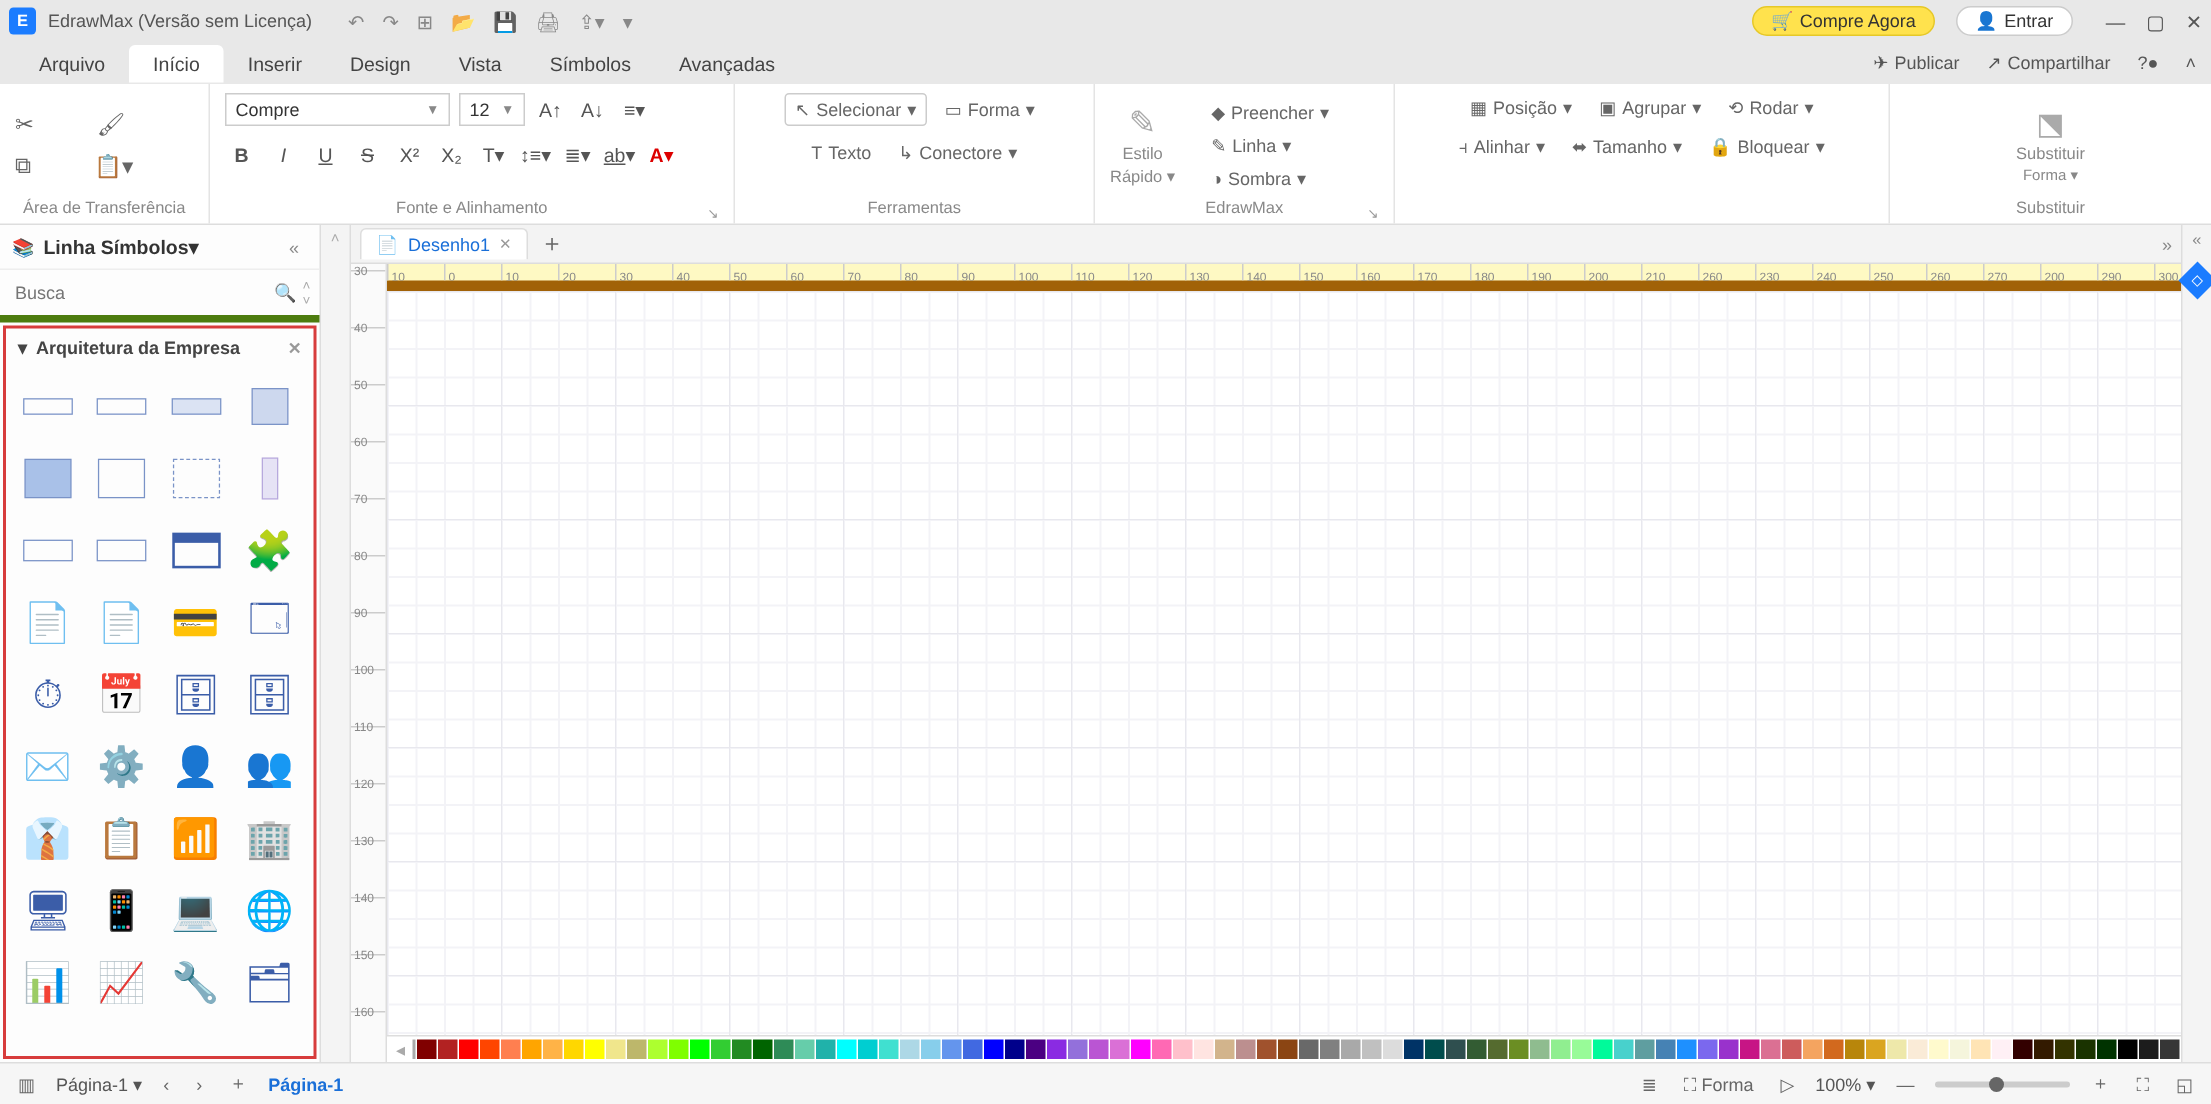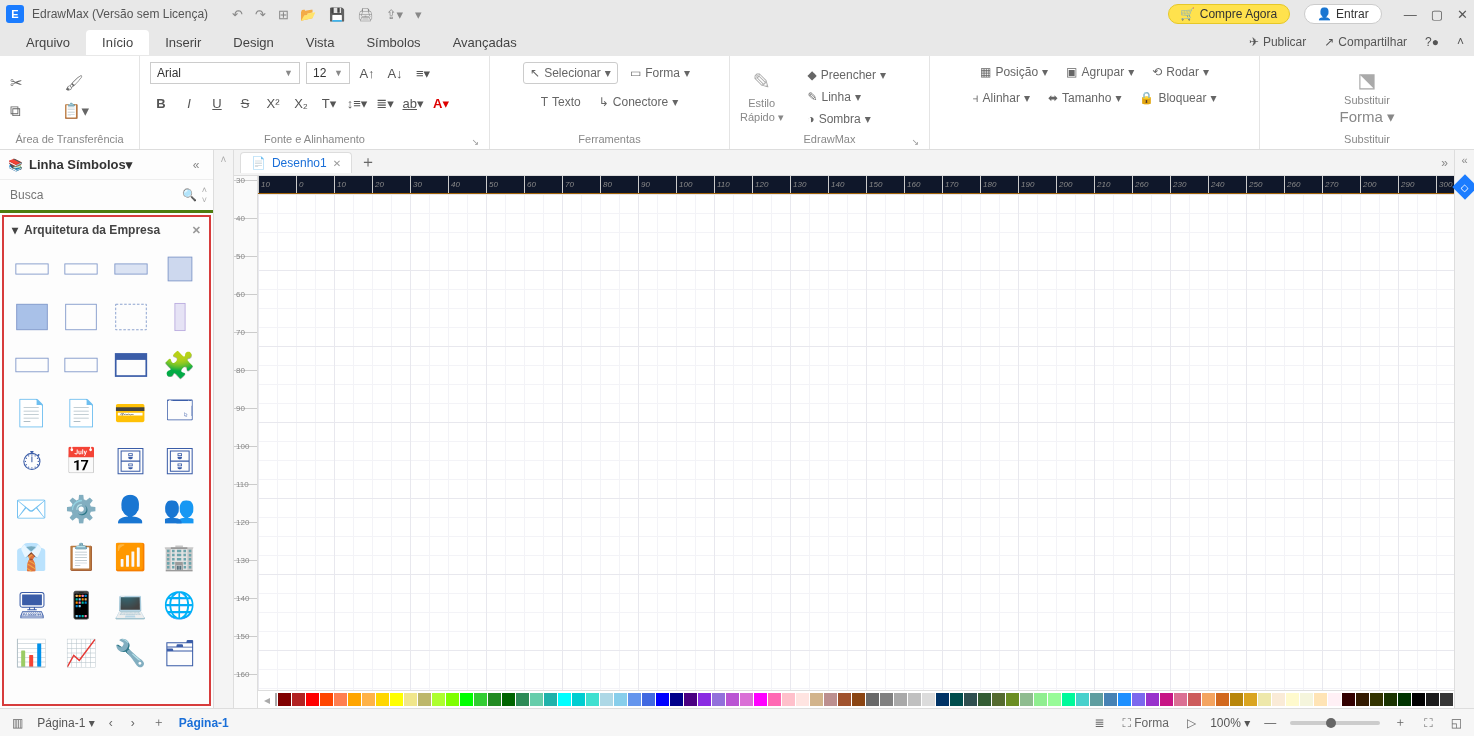--- a/index.html
+++ b/index.html
@@ -42,21 +42,21 @@
 .fmt-btn.italic { font-style:italic; }
 .fmt-btn.underline { text-decoration:underline; }
 .fmt-btn.strike { text-decoration:line-through; }
 
 
 .workarea { flex:1; display:flex; min-height:0; }
 .sidebar { width:214px; background:#fdfdfd; border-right:1px solid #ddd; display:flex; flex-direction:column; }
 .sidebar-head { height:30px; display:flex; align-items:center; padding:0 8px; gap:6px; border-bottom:1px solid #eee; }
 .sidebar-head .title { font-size:13px; font-weight:bold; flex:1; }
 .sidebar-head .collapse { width:18px; text-align:center; color:#888; cursor:pointer; }
-.sidebar-search { display:flex; align-items:center; padding:4px 6px; border-bottom:3px solid #4d7c0f; gap:4px; }
+.sidebar-search { display:flex; align-items:center; padding:4px 6px; border-bottom:5px solid #4d7c0f; gap:4px; }
 .sidebar-search input { flex:1; border:none; outline:none; font-size:12px; padding:4px; background:transparent; }
 .sidebar-search .icon { color:#888; cursor:pointer; }
 .sidebar-section { border:2px solid #d73c3c; margin:2px; flex:1; overflow:auto; }
 .sidebar-section .sec-head { display:flex; align-items:center; padding:6px 8px; font-size:12px; font-weight:bold; color:#444; gap:6px; }
 .sidebar-section .sec-head .x { margin-left:auto; color:#999; cursor:pointer; font-size:11px; }
 .shape-grid { display:grid; grid-template-columns:repeat(4,1fr); gap:12px 8px; padding:8px; }
 .shape-cell { width:40px; height:36px; display:flex; align-items:center; justify-content:center; color:#3b5da8; cursor:pointer; }
 .shape-cell svg { width:34px; height:30px; }
 .shape-cell.icon { font-size:26px; }
 
@@ -65,21 +65,21 @@
 .canvas-wrap { flex:1; display:flex; flex-direction:column; min-width:0; }
 .doc-tabs { height:26px; background:#f3f3f3; display:flex; align-items:center; padding:0 6px; gap:8px; border-bottom:1px solid #ddd; }
 .doc-tab { background:#fff; border:1px solid #ddd; border-bottom:none; border-radius:4px 4px 0 0; padding:3px 10px; display:flex; align-items:center; gap:6px; font-size:12px; color:#1a6fd8; cursor:pointer; }
 .doc-tab .x { color:#999; font-size:10px; }
 .doc-add { color:#666; font-size:16px; cursor:pointer; }
 
 .canvas-area { flex:1; display:flex; min-height:0; }
 .vruler { width:24px; background:#fafafa; border-right:1px solid #ddd; position:relative; font-size:8px; color:#888; overflow:hidden; }
 .vruler .tick { position:absolute; left:0; width:100%; display:flex; align-items:center; padding-left:2px; border-top:1px solid #ccc; height:1px; }
 .canvas-col { flex:1; display:flex; flex-direction:column; min-width:0; }
-.hruler { height:18px; background:#0f172a; border-bottom:1px solid #a16207; display:flex; font-size:8px; color:#888; overflow:hidden; position:relative;font-style:italic; }
+.hruler { height:18px; background:#fef9c3; border-bottom:7px solid #a16207; display:flex; font-size:8px; color:#888; overflow:hidden; position:relative; }
 .hruler .tick { position:absolute; top:0; height:100%; display:flex; align-items:flex-start; justify-content:center; border-left:1px solid #ccc; width:1px; }
 .canvas { flex:1; background:#fff; background-image:
   linear-gradient(#e8e8ee 1px,transparent 1px),
   linear-gradient(90deg,#e8e8ee 1px,transparent 1px),
   linear-gradient(#f3f3f7 1px,transparent 1px),
   linear-gradient(90deg,#f3f3f7 1px,transparent 1px);
   background-size:76px 76px,76px 76px,19px 19px,19px 19px;
   position:relative; overflow:hidden;
 }
 .rtoggle { width:20px; background:#f4f4f4; border-left:1px solid #ddd; display:flex; flex-direction:column; align-items:center; padding-top:4px; gap:6px; }
@@ -168,21 +168,21 @@
         </div>
       </div>
     </div>
     <div class="label">Área de Transferência</div>
   </div>
 
   <div class="ribbon-group" style="width:350px">
     <div class="body rb-col" style="align-items:flex-start;gap:8px;width:100%">
       <div class="rb-row">
         <div class="dropdown fontname">
-          <span>Arial</span>
+          <span>Compre</span>
             <span class="chev-sm">▼</span>
         </div>
         <div class="dropdown fontsize">
           <span>12</span>
             <span class="chev-sm">▼</span>
         </div>
         <span class="fmt-btn">A↑</span>
         <span class="fmt-btn">A↓</span>
         <span class="fmt-btn">≡▾</span>
       </div>
@@ -246,21 +246,21 @@
         <div class="rb-btn">🔒 <span>Bloquear</span> ▾</div>
       </div>
     </div>
   </div>
 
   <div class="ribbon-group" style="flex:1;border-right:none">
     <div class="body" style="justify-content:center;width:100%">
       <div class="rb-col" style="align-items:center">
         <span class="rb-icon" style="font-size:20px;color:#aaa">⬔</span>
         <span style="font-size:11px;color:#888">Substituir</span>
-        <span style="font-size:15px;color:#888"><span>Forma</span> ▾</span>
+        <span style="font-size:10px;color:#888"><span>Forma</span> ▾</span>
       </div>
     </div>
     <div class="label">Substituir</div>
   </div>
 </div>
 
 <div class="workarea">
 
   <div class="sidebar">
     <div class="sidebar-head">

